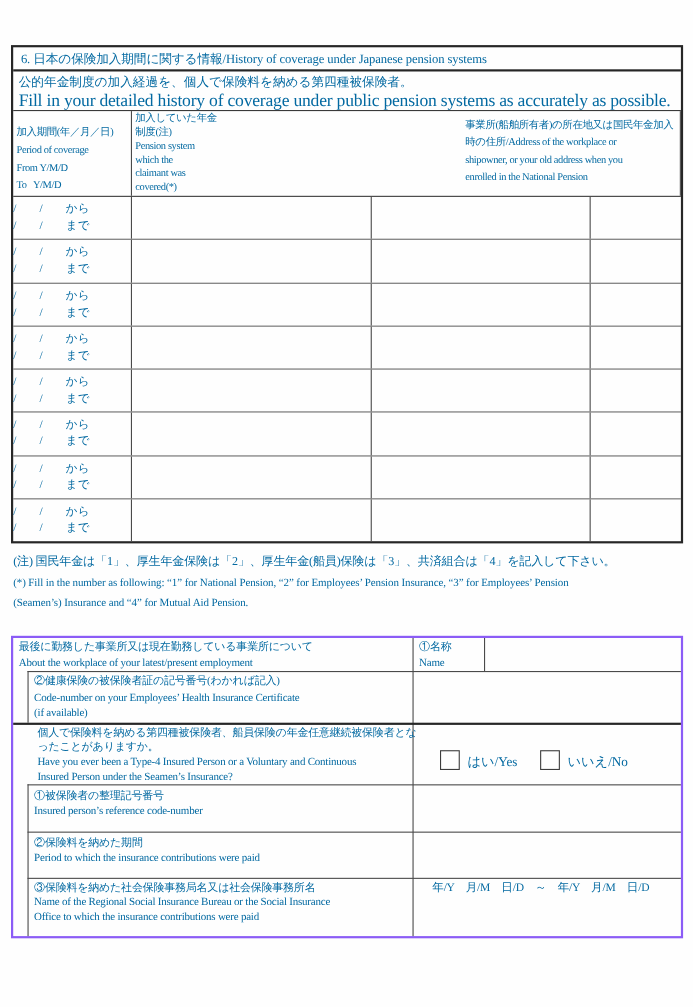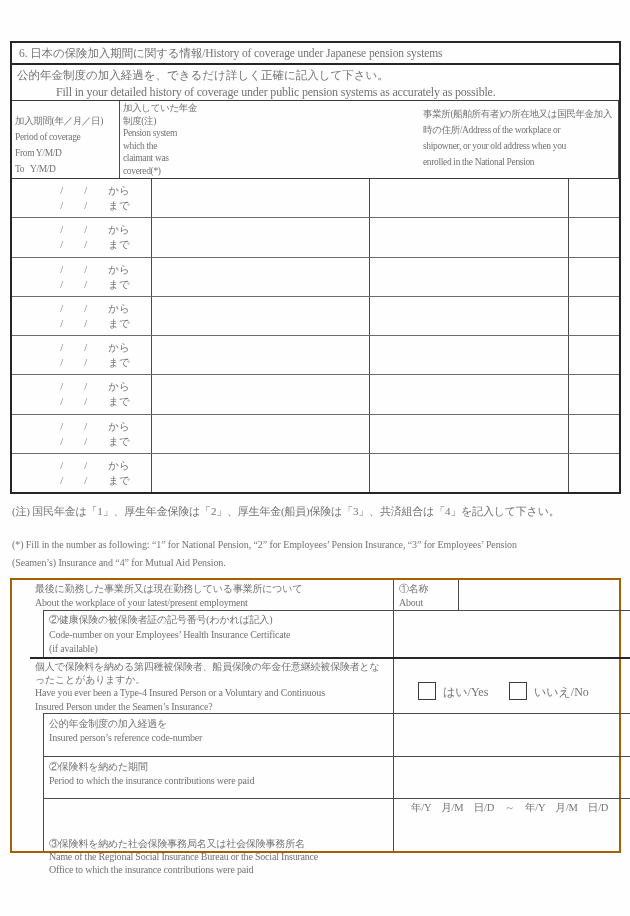--- a/index.html
+++ b/index.html
@@ -1,87 +1,87 @@
 <!DOCTYPE html>
 <html><head>
 <meta charset="utf-8">
 <style>
   * { margin:0; padding:0; box-sizing:border-box; }
   html,body { background:#ffffff; }
   .page {
     position:relative; width:630px; height:916px; margin:0 auto;
-    background:#fefefe; color:#737373;
+    background:#fefefe; color:#0369a1;
     font-family:"Liberation Serif","DejaVu Serif",serif;
     overflow:hidden;
   }
   .pre { white-space:pre-wrap; }
 
   
   .cov-table {
     position:absolute; left:10px; top:41px; width:611px; height:453px;
     border:2px solid #262626; display:flex; flex-direction:column;
     background:#fefefe;
   }
   .cov-title {
     height:22px; border-bottom:2px solid #262626;
     font-size:11.5px; padding:3px 0 0 7px; letter-spacing:-0.1px;
   }
   .cov-instr {
     height:36px; border-bottom:1px solid #3a3a3a; padding:2px 0 0 5px;
   }
   .cov-instr .ja { font-size:11.5px; line-height:17px; }
-  .cov-instr .en { font-size:12px;   line-height:16px; letter-spacing:-0.2px;margin-left:39px; }
+  .cov-instr .en { font-size:16px;   line-height:16px; letter-spacing:-0.2px; }
   .cov-head {
     height:78px; border-bottom:1px solid #3a3a3a; display:flex;
     font-size:9.5px; letter-spacing:-0.35px;
   }
   .cov-head .hc { line-height:16px; overflow:hidden; }
   .hc1 { width:108px; border-right:1px solid #4a4a4a; padding:12px 2px 0 3px; }
   .hc2 { width:218px; border-right:1px solid #4a4a4a; padding:5px 0 0 3px; }
   .hc3 { width:199px; border-right:1px solid #4a4a4a; padding:5px 1px 0 3px; }
   .hc4 { flex:1; padding:1px 1px 0 3px; line-height:12.6px !important; }
   .cov-rows { flex:1; display:flex; flex-direction:column; }
   .cov-row { flex:1; display:flex; border-bottom:1px solid #6b6b6b; }
   .cov-row:last-child { border-bottom:none; }
   .cov-row .c { height:100%; }
   .rc1 { width:108px; border-right:1px solid #4a4a4a;
-         display:flex; flex-direction:column; justify-content:center; align-items:center;
-         padding-right:5px; font-size:10.5px; line-height:15px; white-space:pre;margin-left:32px; }
+         display:flex; flex-direction:column; justify-content:center; align-items:flex-start;
+         padding-right:5px; font-size:10.5px; line-height:15px; white-space:pre; }
   .rc2 { width:218px; border-right:1px solid #4a4a4a; }
   .rc3 { width:199px; border-right:1px solid #4a4a4a; }
   .rc4 { flex:1; }
 
   
   .notes { position:absolute; left:12px; top:503px; width:608px; }
   .note-ja { font-size:11px; line-height:17px; letter-spacing:-0.2px; }
-  .note-en { font-size:10px; line-height:17.5px; letter-spacing:-0.1px; margin-top:16px; }
+  .note-en { font-size:10px; line-height:17.5px; letter-spacing:-0.1px; margin-top:2px; }
 
   
   .wp-table {
     position:absolute; left:10px; top:578px; width:611px; height:275px;
-    border:2px solid #a16207; background:#fefefe;padding-left:18px;
+    border:2px solid #8b5cf6; background:#fefefe;
   }
   .wp-in { position:relative; width:607px; height:271px; }
   .gl { position:absolute; background:#4a4a4a; }
   .gl.dark { background:#262626; }
   .txt { position:absolute; font-size:10px; line-height:13.5px; letter-spacing:-0.2px; }
   .fill { position:absolute; }
   .cbx { position:absolute; width:18px; height:18px; border:1px solid #3c3c3c; background:#fefefe; }
   .cbl { position:absolute; font-size:12px; }
 </style>
 </head>
 <body>
 
 <div class="page">
 
   <div class="cov-table">
     <div class="cov-title">6.  日本の保険加入期間に関する情報/History of coverage under Japanese pension systems</div>
 
     <div class="cov-instr">
-      <div class="ja">公的年金制度の加入経過を、できるだけ詳しく正確に記入して下さい。</div>
+      <div class="ja">公的年金制度の加入経過を、個人で保険料を納める第四種被保険者。</div>
       <div class="en">Fill in your detailed history of coverage under public pension systems as accurately as possible.</div>
     </div>
 
     <div class="cov-head">
       <div class="hc hc1 pre">加入期間(年／月／日)
 Period of coverage
 From Y/M/D
 To   Y/M/D</div>
       <div class="hc hc4 pre">加入していた年金
 制度(注)
@@ -193,46 +193,46 @@
       <div class="gl" style="left:13px; top:133px; width:1px; height:138px;"></div>
       <div class="gl" style="left:13px; top:30px; width:594px; height:1px;"></div>
       <div class="gl dark" style="left:0; top:77px; width:607px; height:2px;"></div>
       <div class="gl" style="left:13px; top:133px; width:594px; height:1px;"></div>
       <div class="gl" style="left:13px; top:176px; width:594px; height:1px;"></div>
       <div class="gl" style="left:13px; top:218px; width:594px; height:1px;"></div>
 
       <div class="txt pre" style="left:5px; top:2px; width:354px;">最後に勤務した事業所又は現在勤務している事業所について
 About the workplace of your latest/present employment</div>
       <div class="txt pre" style="left:369px; top:2px; width:56px;">①名称
-About</div>
+Name</div>
       <div class="fill" style="left:429px; top:0; width:178px; height:30px;"></div>
 
       <div class="txt pre" style="left:19px; top:33px; width:340px; line-height:14.5px;">②健康保険の被保険者証の記号番号(わかれば記入)
 Code-number on your Employees’ Health Insurance Certificate
 (if available)</div>
       <div class="fill" style="left:364px; top:31px; width:243px; height:46px;"></div>
 
-      <div class="txt pre" style="left:5px; top:80px; width:354px; line-height:13.2px;">個人で保険料を納める第四種被保険者、船員保険の年金任意継続被保険者となったことがありますか。
+      <div class="txt pre" style="left:22px; top:80px; width:354px; line-height:13.2px;">個人で保険料を納める第四種被保険者、船員保険の年金任意継続被保険者となったことがありますか。
 Have you ever been a Type-4 Insured Person or a Voluntary and Continuous
 Insured Person under the Seamen’s Insurance?</div>
       <div class="cbx" style="left:388px; top:102px;"></div>
       <div class="cbl" style="left:413px; top:104px;">はい/Yes</div>
       <div class="cbx" style="left:479px; top:102px;"></div>
       <div class="cbl" style="left:504px; top:104px;">いいえ/No</div>
 
-      <div class="txt pre" style="left:19px; top:137px; width:340px; line-height:14px;">公的年金制度の加入経過を
+      <div class="txt pre" style="left:19px; top:137px; width:340px; line-height:14px;">①被保険者の整理記号番号
 Insured person’s reference code-number</div>
       <div class="fill" style="left:364px; top:134px; width:243px; height:42px;"></div>
 
       <div class="txt pre" style="left:19px; top:180px; width:340px; line-height:14px;">②保険料を納めた期間
 Period to which the insurance contributions were paid</div>
       <div class="fill" style="left:364px; top:177px; width:243px; height:41px;margin-top:39px;">
         <div class="txt" style="left:17px; top:5px; white-space:pre; font-size:10.5px;">年/Y　月/M　日/D　～　年/Y　月/M　日/D</div>
       </div>
 
-      <div class="txt pre" style="left:19px; top:221px; width:340px; line-height:13.2px;margin-top:36px;">③保険料を納めた社会保険事務局名又は社会保険事務所名
+      <div class="txt pre" style="left:19px; top:221px; width:340px; line-height:13.2px;">③保険料を納めた社会保険事務局名又は社会保険事務所名
 Name of the Regional Social Insurance Bureau or the Social Insurance
 Office to which the insurance contributions were paid</div>
       <div class="fill" style="left:364px; top:219px; width:243px; height:52px;"></div>
     </div>
   </div>
 
 </div>
 
 </body></html>

